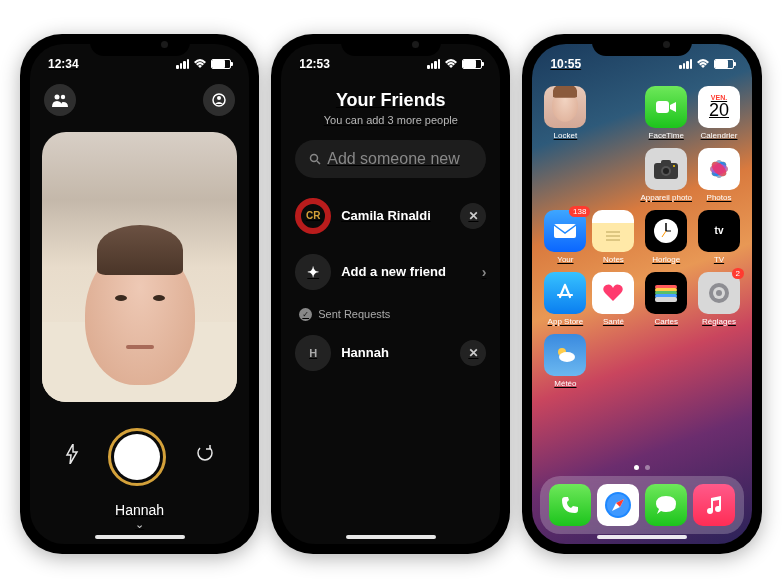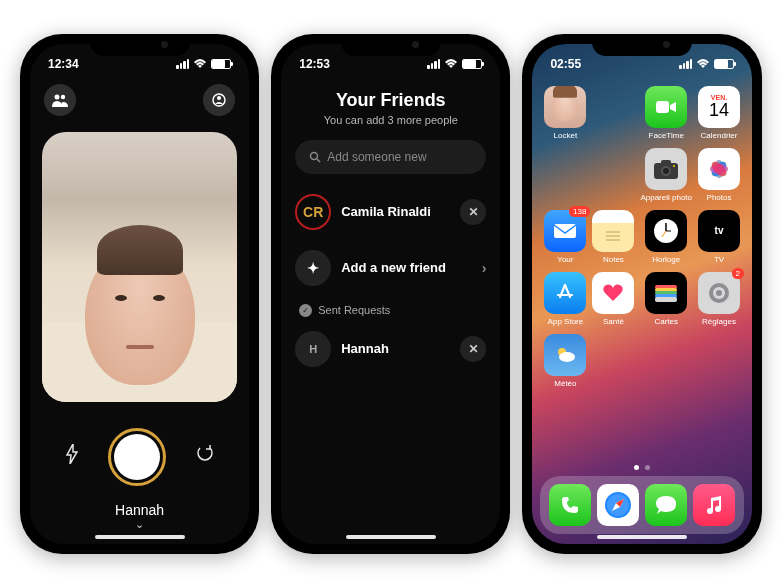--- a/index.html
+++ b/index.html
@@ -1,19 +1,19 @@
 <!DOCTYPE html>
 <html><head>
 <meta charset="utf-8">
 <style>
 * { margin: 0; padding: 0; box-sizing: border-box; font-family: -apple-system, BlinkMacSystemFont, sans-serif; }
 body { background: #fff; width: 782px; height: 587px; display: flex; justify-content: center; align-items: center; gap: 12px; padding: 20px; }
 
 .phone { width: 240px; height: 520px; background: #000; border-radius: 42px; padding: 10px; position: relative; box-shadow: 0 4px 20px rgba(0,0,0,0.3); }
-.screen { width: 100%; height: 100%; border-radius: 34px; overflow: hidden; position: relative; background: #0a0a0a; }
+.screen { width: 100%; height: 100%; border-radius: 34px; overflow: hidden; position: relative; background: #0a0a0a; text-decoration: underline; }
 .notch { position: absolute; top: 0; left: 50%; transform: translateX(-50%); width: 100px; height: 22px; background: #000; border-radius: 0 0 14px 14px; z-index: 100; }
 .notch::after { content: ""; position: absolute; right: 22px; top: 7px; width: 7px; height: 7px; border-radius: 50%; background: #1a1a1a; }
 
 .status-bar { display: flex; justify-content: space-between; align-items: center; padding: 8px 18px 0; height: 32px; color: #fff; font-size: 12px; font-weight: 600; }
 .status-right { display: flex; gap: 4px; align-items: center; }
 
 .bars { display: flex; gap: 1px; align-items: flex-end; }
 .bar { width: 2.5px; background: #fff; border-radius: 1px; }
 .battery { width: 20px; height: 10px; border: 1px solid #fff; border-radius: 2px; position: relative; }
 .battery::after { content: ""; position: absolute; right: -3px; top: 2px; width: 2px; height: 4px; background: #fff; border-radius: 0 1px 1px 0; }
@@ -34,23 +34,23 @@
 .shutter-ring { width: 58px; height: 58px; border-radius: 50%; border: 3px solid #d4a13a; display: flex; align-items: center; justify-content: center; }
 .shutter { width: 46px; height: 46px; border-radius: 50%; background: #fff; }
 .ctrl-icon { color: #fff; opacity: 0.9; font-size: 18px; }
 .history { text-align: center; color: #fff; font-size: 14px; margin-top: 10px; }
 .chev-down { color: #fff; text-align: center; font-size: 11px; opacity: 0.8; }
 .home-ind { position: absolute; bottom: 5px; left: 50%; transform: translateX(-50%); width: 90px; height: 4px; background: #fff; border-radius: 3px; opacity: 0.9; }
 
 
 .p2-title { color: #fff; text-align: center; font-size: 18px; font-weight: 700; margin-top: 14px; }
 .p2-sub { color: #b8b8b8; text-align: center; font-size: 11px; margin-top: 3px; }
-.search-pill { margin: 14px 14px 10px; background: rgba(255,255,255,0.08); border-radius: 20px; padding: 10px 14px; color: #888; font-size: 12px; display: flex; align-items: center; gap: 6px; }
+.search-pill { margin: 14px 14px 10px; background: rgba(255,255,255,0.08); border-radius: 20px; padding: 10px 14px; color: #888; font-size: 16px; display: flex; align-items: center; gap: 6px; }
 .friend-row { display: flex; align-items: center; padding: 10px 14px; gap: 10px; color: #fff; font-size: 13px; font-weight: 600; }
-.avatar-ring { width: 36px; height: 36px; border-radius: 50%; border: 2px solid #b91c1c; display: flex; align-items: center; justify-content: center; font-size: 14px; font-weight: 600; color: #d4a13a; }
+.avatar-ring { width: 36px; height: 36px; border-radius: 50%; border: 6px solid #b91c1c; display: flex; align-items: center; justify-content: center; font-size: 10px; font-weight: 600; color: #d4a13a; }
 .avatar-plain { width: 36px; height: 36px; border-radius: 50%; background: rgba(255,255,255,0.1); display: flex; align-items: center; justify-content: center; font-size: 14px; }
 .row-end { margin-left: auto; width: 26px; height: 26px; border-radius: 50%; background: rgba(255,255,255,0.1); display: flex; align-items: center; justify-content: center; font-size: 12px; color: #ccc; }
 .chev-r { margin-left: auto; color: #888; font-size: 14px; }
 .sent-req { display: flex; align-items: center; gap: 6px; color: #aaa; font-size: 11px; padding: 8px 18px 4px; }
 .check-circ { width: 13px; height: 13px; border-radius: 50%; background: #888; color: #111; display: flex; align-items: center; justify-content: center; font-size: 8px; }
 
 
 .p3-screen { background: linear-gradient(160deg, #1a3a5c 0%, #2e5a7a 18%, #d97a3e 35%, #e89855 48%, #c9455e 62%, #6b2d6e 78%, #2a2258 100%); }
 .p3-grid { display: grid; grid-template-columns: repeat(4, 1fr); gap: 8px 6px; padding: 10px 12px; }
 .app { display: flex; flex-direction: column; align-items: center; gap: 3px; }
@@ -189,21 +189,21 @@
         </div>
     </div>
     <div class="home-ind"></div>
   </div>
 </div>
 
 <div class="phone">
   <div class="notch"></div>
   <div class="screen p3-screen">
     <div class="status-bar">
-      <span>02:55</span>
+      <span>10:55</span>
       <div class="status-right">
         <div class="bars">
             <div class="bar" style="height:4px"></div>
             <div class="bar" style="height:6px"></div>
             <div class="bar" style="height:8px"></div>
             <div class="bar" style="height:10px"></div>
           </div>
         <svg width="14" height="10" viewBox="0 0 14 10">
             <path d="M7 9 L5 7 Q7 5 9 7 Z M3 5 Q7 1 11 5 L9.5 6.5 Q7 4 4.5 6.5 Z M1 3 Q7 -3 13 3 L11.5 4.5 Q7 0 2.5 4.5 Z" fill="#fff"></path>
           </svg>
@@ -228,21 +228,21 @@
           <svg width="22" height="16" viewBox="0 0 22 16">
               <rect x="1" y="2" width="13" height="12" rx="3" fill="#fff"></rect>
               <path d="M15 6 L21 3 L21 13 L15 10 Z" fill="#fff"></path>
             </svg>
         </div>
         <span class="app-label">FaceTime</span>
       </div>
       <div class="app">
         <div class="app-icon" style="background:#fff;flex-direction:column">
           <span class="cal-day">VEN.</span>
-          <span class="cal-num">14</span>
+          <span class="cal-num">20</span>
         </div>
         <span class="app-label">Calendrier</span>
       </div>
 
       <div class="app" style="visibility:hidden">
           <div class="app-icon"></div>
           <span class="app-label">.</span>
         </div>
       <div class="app" style="visibility:hidden">
           <div class="app-icon"></div>

